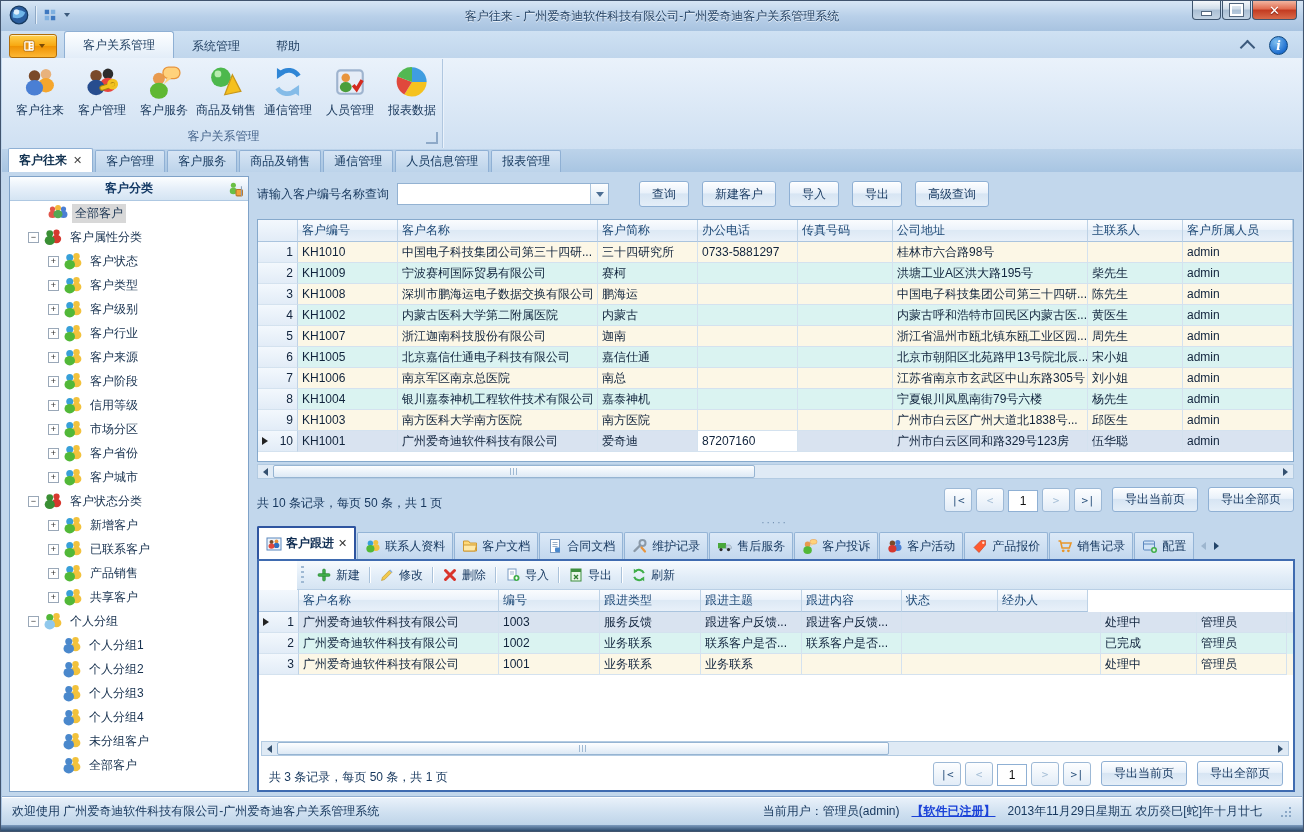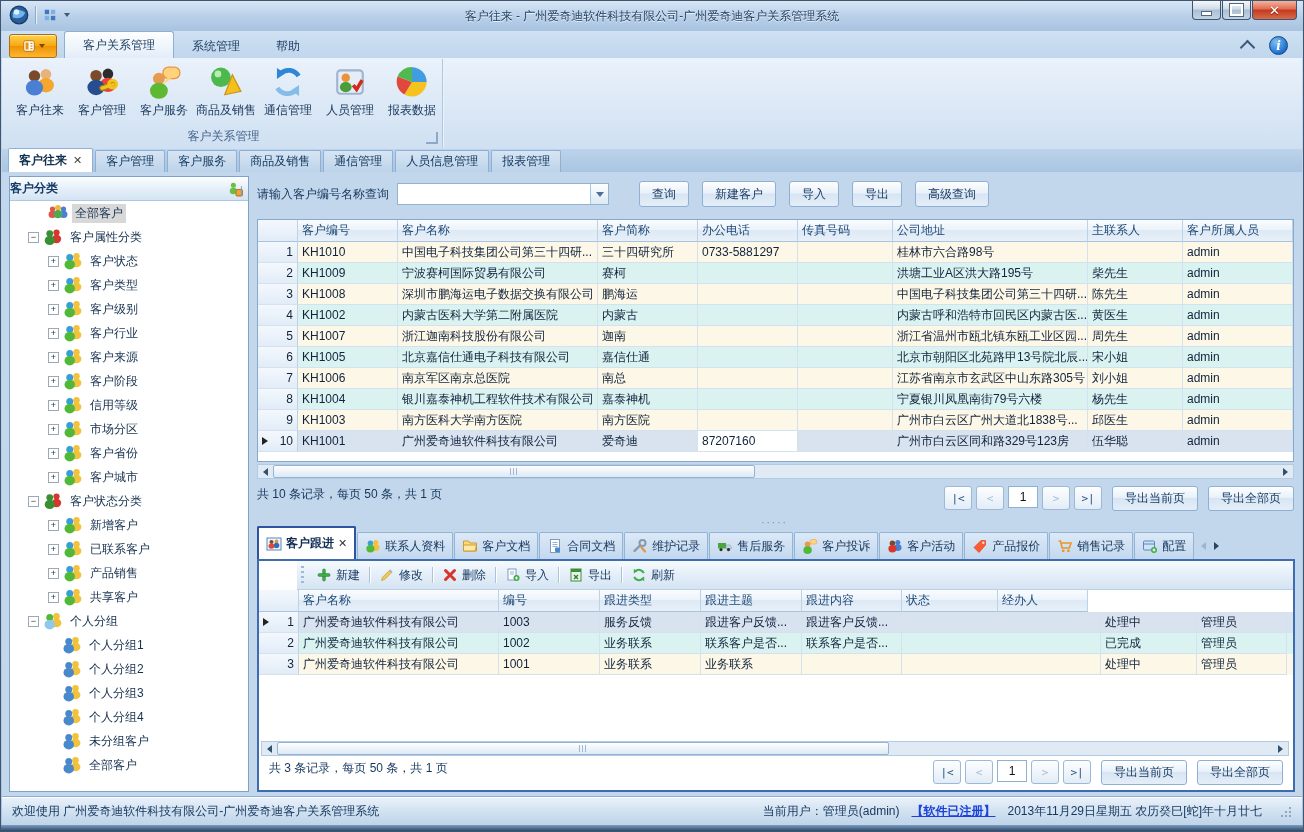--- a/index.html
+++ b/index.html
@@ -41,21 +41,21 @@
   
   .doc-tabstrip{position:absolute;left:1px;right:1px;top:148px;height:23px;background:linear-gradient(#bcd3ea,#a8c5e2);display:flex;align-items:flex-end;padding-left:6px;box-sizing:border-box;}
   .dtab{height:21px;line-height:21px;padding:0 10px;margin-right:2px;background:linear-gradient(#d7e5f4,#bcd3ea);border:1px solid #8fb0d4;border-bottom:none;border-radius:2px 2px 0 0;color:#173a60;display:flex;align-items:center;gap:6px;}
   .dtab.active{background:#fff;height:23px;font-weight:bold;color:#10304f;}
   .dtab .close{color:#444;font-weight:bold;font-size:11px;}
 
   
   .main{position:absolute;left:1px;right:1px;top:171px;bottom:35px;background:#c2d7ec;}
   .leftpanel{position:absolute;left:7px;top:4px;width:240px;bottom:4px;background:#fff;border:1px solid #7fa2c8;box-sizing:border-box;}
   .lp-head{height:23px;background:linear-gradient(#fcfeff,#e6eff9 50%,#d4e4f3);border-bottom:1px solid #aec8e2;display:flex;align-items:center;position:relative;}
-  .lp-head .t{flex:1;text-align:left;font-weight:bold;color:#143a66;font-family:Liberation Mono, monospace;}
+  .lp-head .t{flex:1;text-align:center;font-weight:bold;color:#143a66;font-family:Liberation Mono, monospace;}
   .tree{position:absolute;top:24px;left:0;right:0;bottom:0;overflow:hidden;background:#fff;}
   .titem{height:24px;display:flex;align-items:center;gap:4px;white-space:nowrap;color:#16304e;}
   .titem .exp{width:11px;height:11px;border:1px solid #9aa8b8;background:#fff;font-size:9px;line-height:9px;text-align:center;color:#333;flex:none;box-sizing:border-box;}
   .titem .lbl{padding:1px 3px;}
   .titem.sel .lbl{background:#d8d8d8;}
   .lvl0{padding-left:18px;} .lvlr{padding-left:38px;} .lvl1{padding-left:52px;} .lvl1p{padding-left:38px;}
 
   .rightpanel{position:absolute;left:251px;right:6px;top:0;bottom:0;}
   
   .searchrow{position:absolute;left:4px;top:10px;right:0;height:24px;display:flex;align-items:center;}
@@ -79,21 +79,21 @@
 
   
   .hs{position:absolute;height:15px;background:#dfeaf5;border:1px solid #b3cbe2;box-sizing:border-box;display:flex;align-items:center;}
   .hs .ar{width:15px;height:13px;display:flex;align-items:center;justify-content:center;}
   .hs .tL{width:0;height:0;border-top:4px solid transparent;border-bottom:4px solid transparent;border-right:5px solid #34506f;}
   .hs .tR{width:0;height:0;border-top:4px solid transparent;border-bottom:4px solid transparent;border-left:5px solid #34506f;}
   .hs .thumb{height:11px;border:1px solid #96b4d2;border-radius:2px;background:linear-gradient(#fdfeff,#dde9f5);position:relative;}
   .hs .thumb:after{content:"";position:absolute;left:50%;top:2px;bottom:2px;width:7px;margin-left:-4px;background:repeating-linear-gradient(90deg,#9fb9d3 0 1px,transparent 1px 3px);}
 
   
-  .pager{position:absolute;display:flex;align-items:flex-start;}
+  .pager{position:absolute;display:flex;align-items:flex-end;}
   .pager .sum{color:#15365c;}
   .pager .sp{flex:1;}
   .pbtn{width:26px;height:22px;margin-left:4px;border:1px solid #9db9d6;border-radius:3px;background:linear-gradient(#fdfeff,#e2ecf7);display:inline-flex;align-items:center;justify-content:center;color:#2c537e;font-family:"DejaVu Sans Mono",monospace;font-size:11px;}
   .pbtn.dim{color:#a5bed6;}
   .pnum{width:28px;height:20px;border:1px solid #8fb0d4;margin-left:4px;text-align:center;line-height:20px;background:#fff;color:#111;}
   .pager .btn{margin-left:10px;height:23px;}
 
   
   .split{position:absolute;left:0;right:0;text-align:center;color:#6c8cae;font-size:10px;letter-spacing:2px;line-height:8px;}
 

